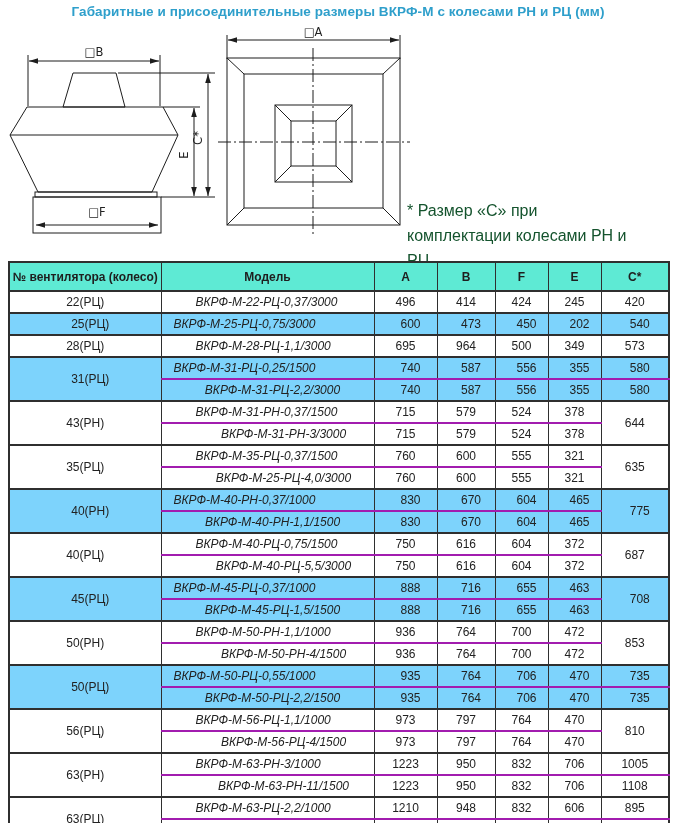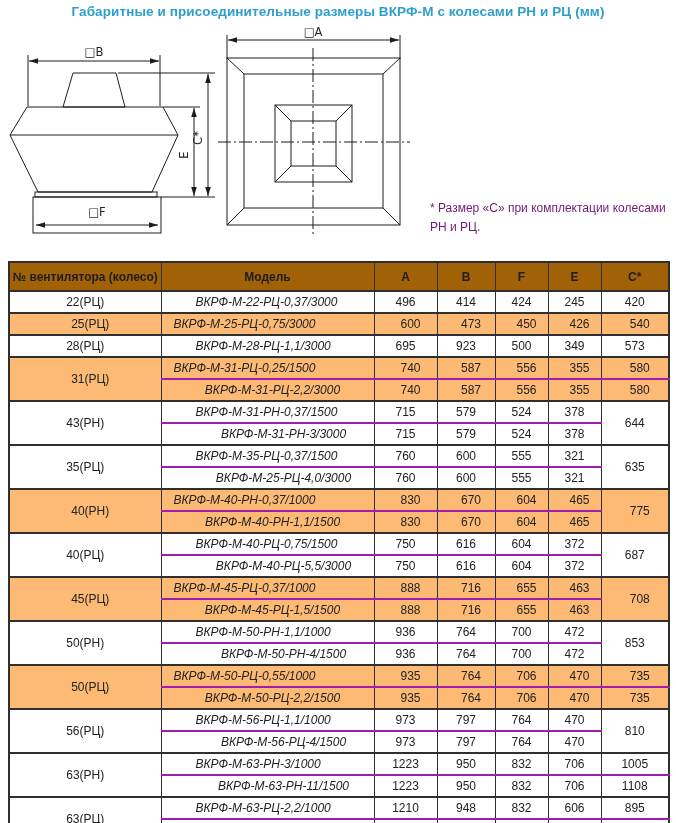--- a/index.html
+++ b/index.html
@@ -1,38 +1,38 @@
 <!DOCTYPE html>
 <html><head>
 <meta charset="utf-8">
 <style>
   html,body{margin:0;padding:0;background:#ffffff;}
   .page{position:relative;width:676px;height:823px;background:#fff;
         font-family:"Liberation Sans", sans-serif;overflow:hidden;}
   .title{position:absolute;left:0;top:4px;width:676px;text-align:center;
          font-size:13.5px;font-weight:bold;color:#2e9fcb;letter-spacing:.1px;}
-  .note{position:absolute;left:430px;top:199px;width:238px;
-        font-size:12px;line-height:1.55;color:#701a75;}
+  .note{position:absolute;left:407px;top:199px;width:238px;
+        font-size:16px;line-height:1.55;color:#14532d;}
   svg{position:absolute;overflow:visible;}
   svg text{font-family:"DejaVu Sans","Liberation Sans",sans-serif;font-size:11.5px;fill:#222;}
   .drw{stroke:#1d1d1d;stroke-width:1;fill:none;}
   .dim{stroke:#1d1d1d;stroke-width:1;fill:none;}
   .cl{stroke:#1d1d1d;stroke-width:1;fill:none;stroke-dasharray:13 3 2 3;}
 
   table.sizes{position:absolute;left:8px;top:261px;width:660px;
         border-collapse:collapse;table-layout:fixed;
         font-size:12px;color:#222;}
   table.sizes{border:2px solid #2f2f2f;}
-  .sizes th{background:#a16207;border:1px solid #2f2f2f;border-bottom:2px solid #2f2f2f;
+  .sizes th{background:#5eead4;border:1px solid #2f2f2f;border-bottom:2px solid #2f2f2f;
         height:27px;font-size:12px;font-weight:bold;color:#1e1e1e;padding:0 2px;}
   .sizes td{border-left:1px solid #2f2f2f;border-right:1px solid #2f2f2f;
         height:20px;text-align:center;padding:0 2px;}
   .sizes tr.group-start td{border-top:2px solid #2f2f2f;}
   .sizes tr.in-group td{border-top:2px solid #a21caf;text-align:center;}
-  .sizes tr.blue td{background:#fdba74;padding-left:12px;}
+  .sizes tr.blue td{background:#7dd3fc;padding-left:12px;}
   .sizes tr.white td{background:#ffffff;}
   .sizes td.model{text-align:left;padding-left:34px;font-style:italic;}
 </style>
 </head>
 <body>
 
 <div class="page">
 
   <div class="title">Габаритные и присоединительные размеры ВКРФ-М с колесами РН и РЦ (мм)</div>
 
@@ -129,28 +129,28 @@
           <td>424</td>
           <td>245</td>
           <td>420</td>
         </tr>
         <tr class="blue group-start">
           <td class="fan">25(РЦ)</td>
           <td class="model">ВКРФ-М-25-РЦ-0,75/3000</td>
           <td>600</td>
           <td>473</td>
           <td>450</td>
-          <td>426</td>
+          <td>202</td>
           <td>540</td>
         </tr>
         <tr class="white group-start">
           <td class="fan">28(РЦ)</td>
           <td class="model">ВКРФ-М-28-РЦ-1,1/3000</td>
           <td>695</td>
-          <td>923</td>
+          <td>964</td>
           <td>500</td>
           <td>349</td>
           <td>573</td>
         </tr>
         <tr class="blue group-start">
           <td class="fan" rowspan="2">31(РЦ)</td>
           <td class="model">ВКРФ-М-31-РЦ-0,25/1500</td>
           <td>740</td>
           <td>587</td>
           <td>556</td>

